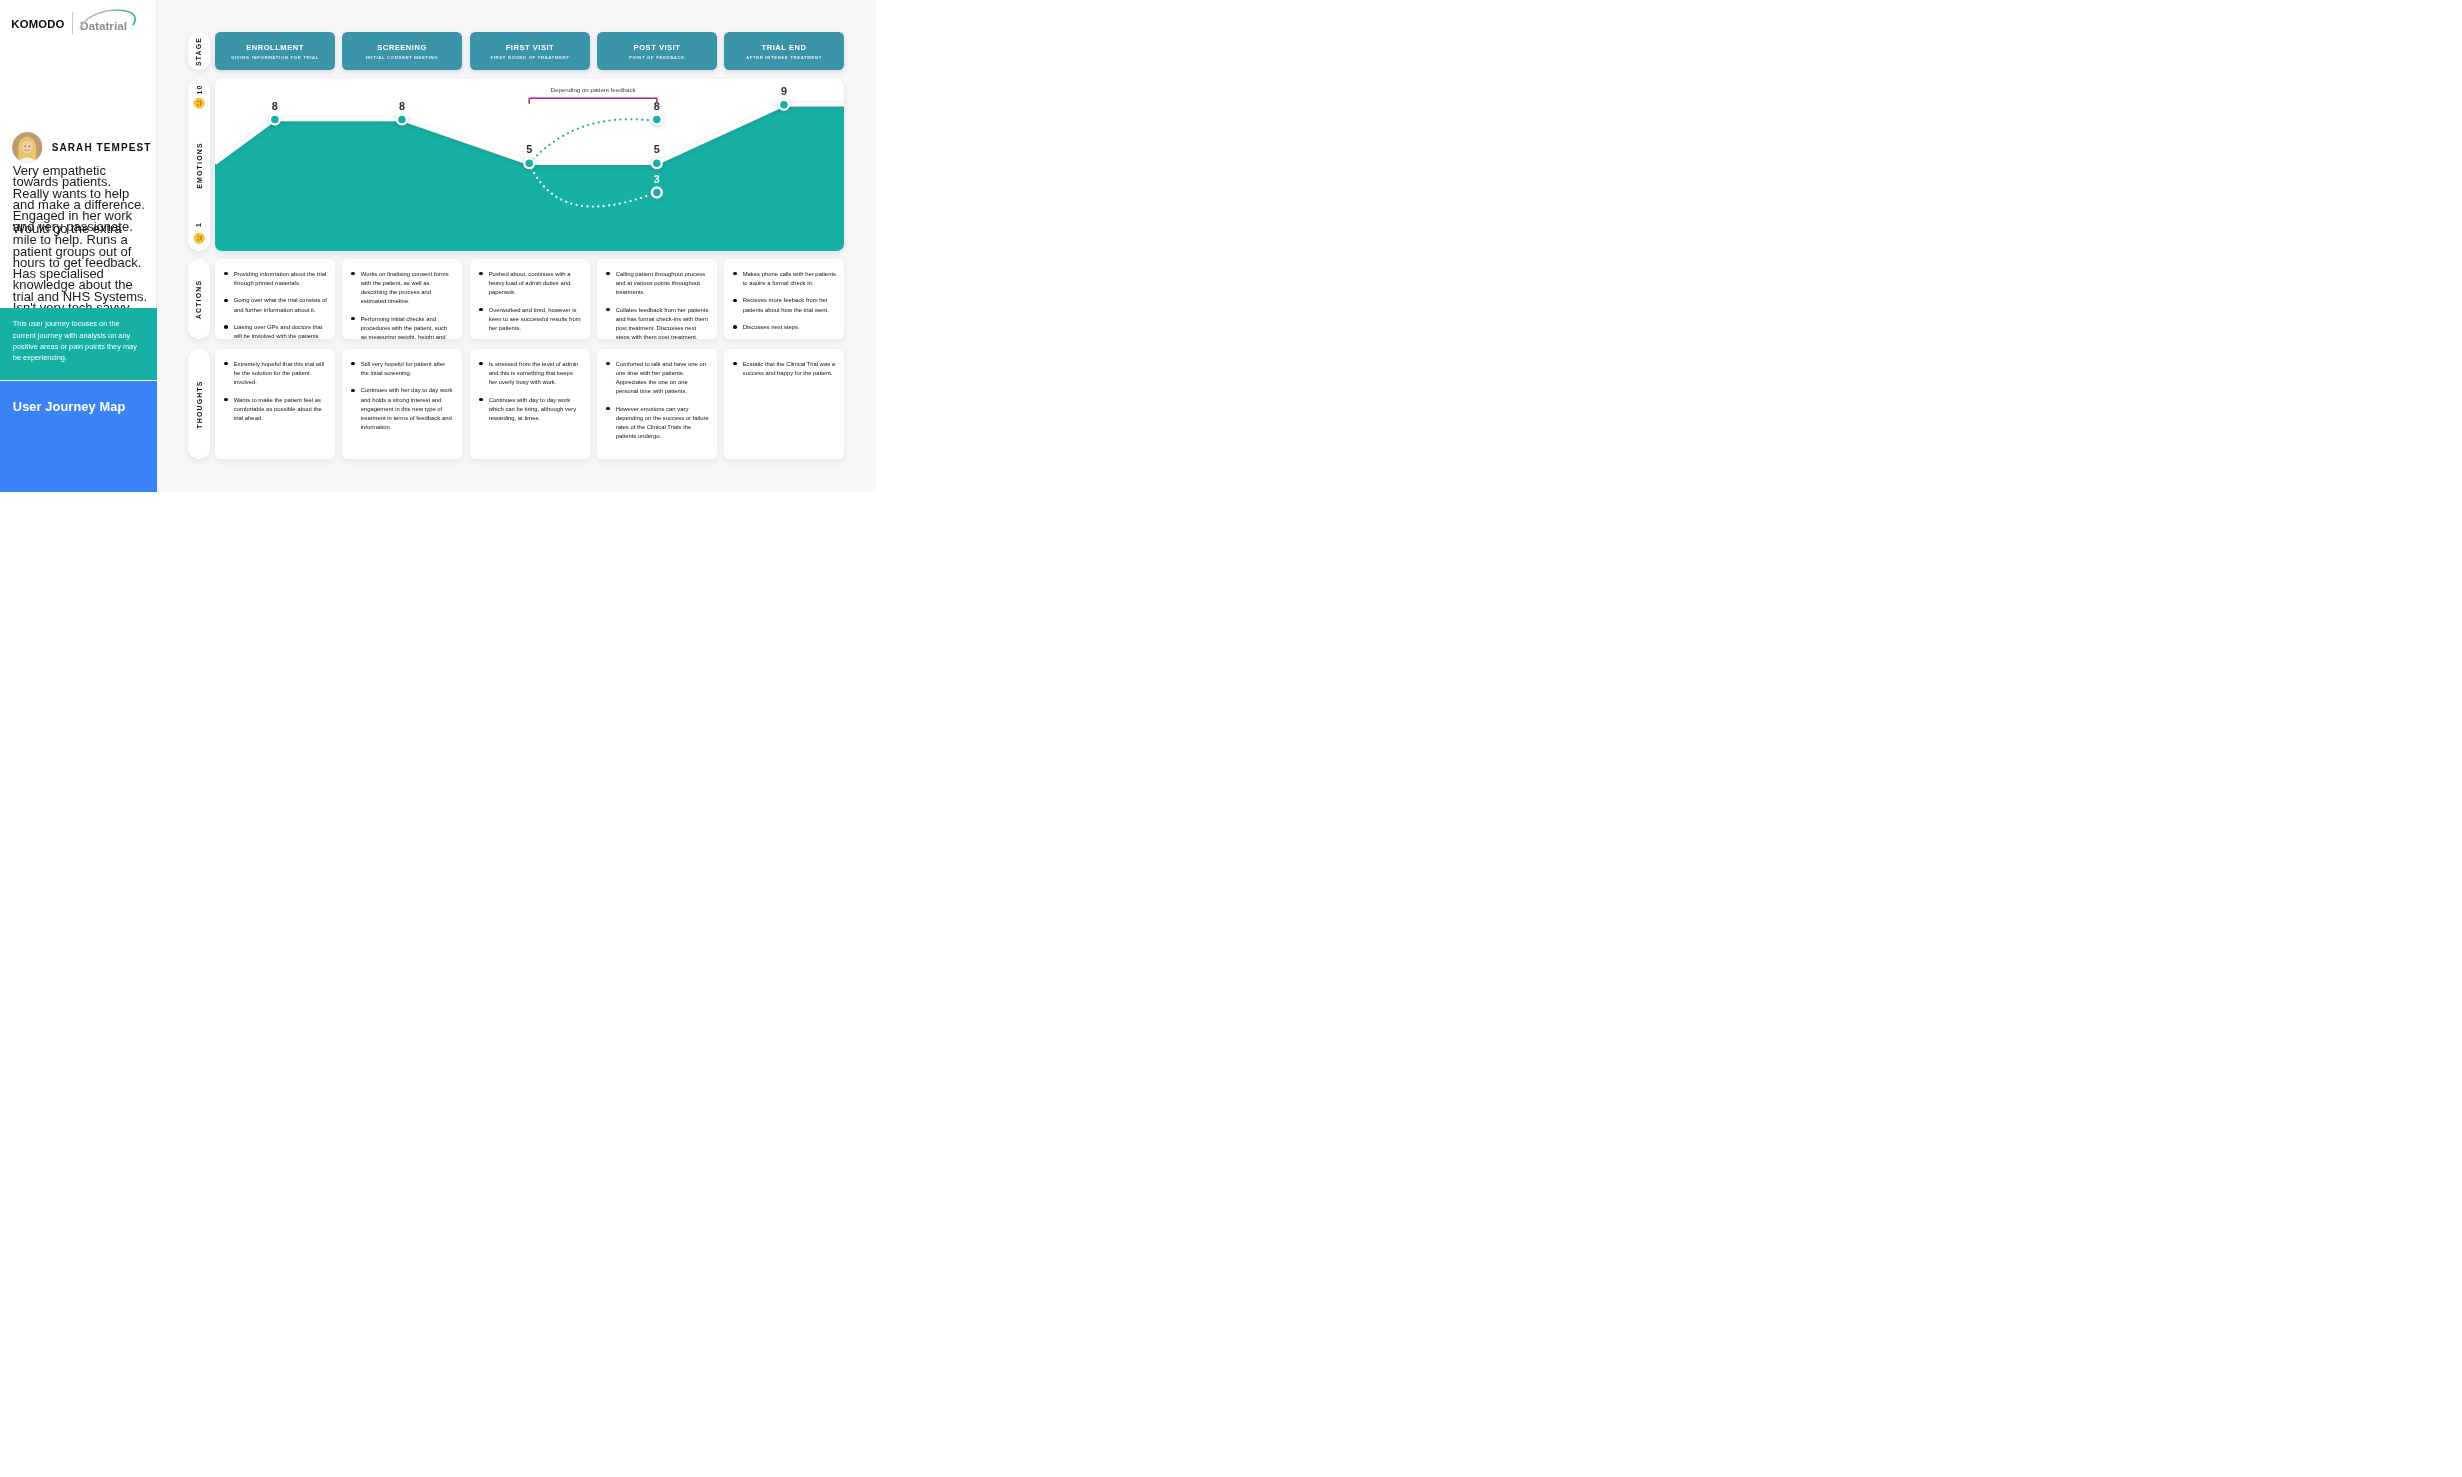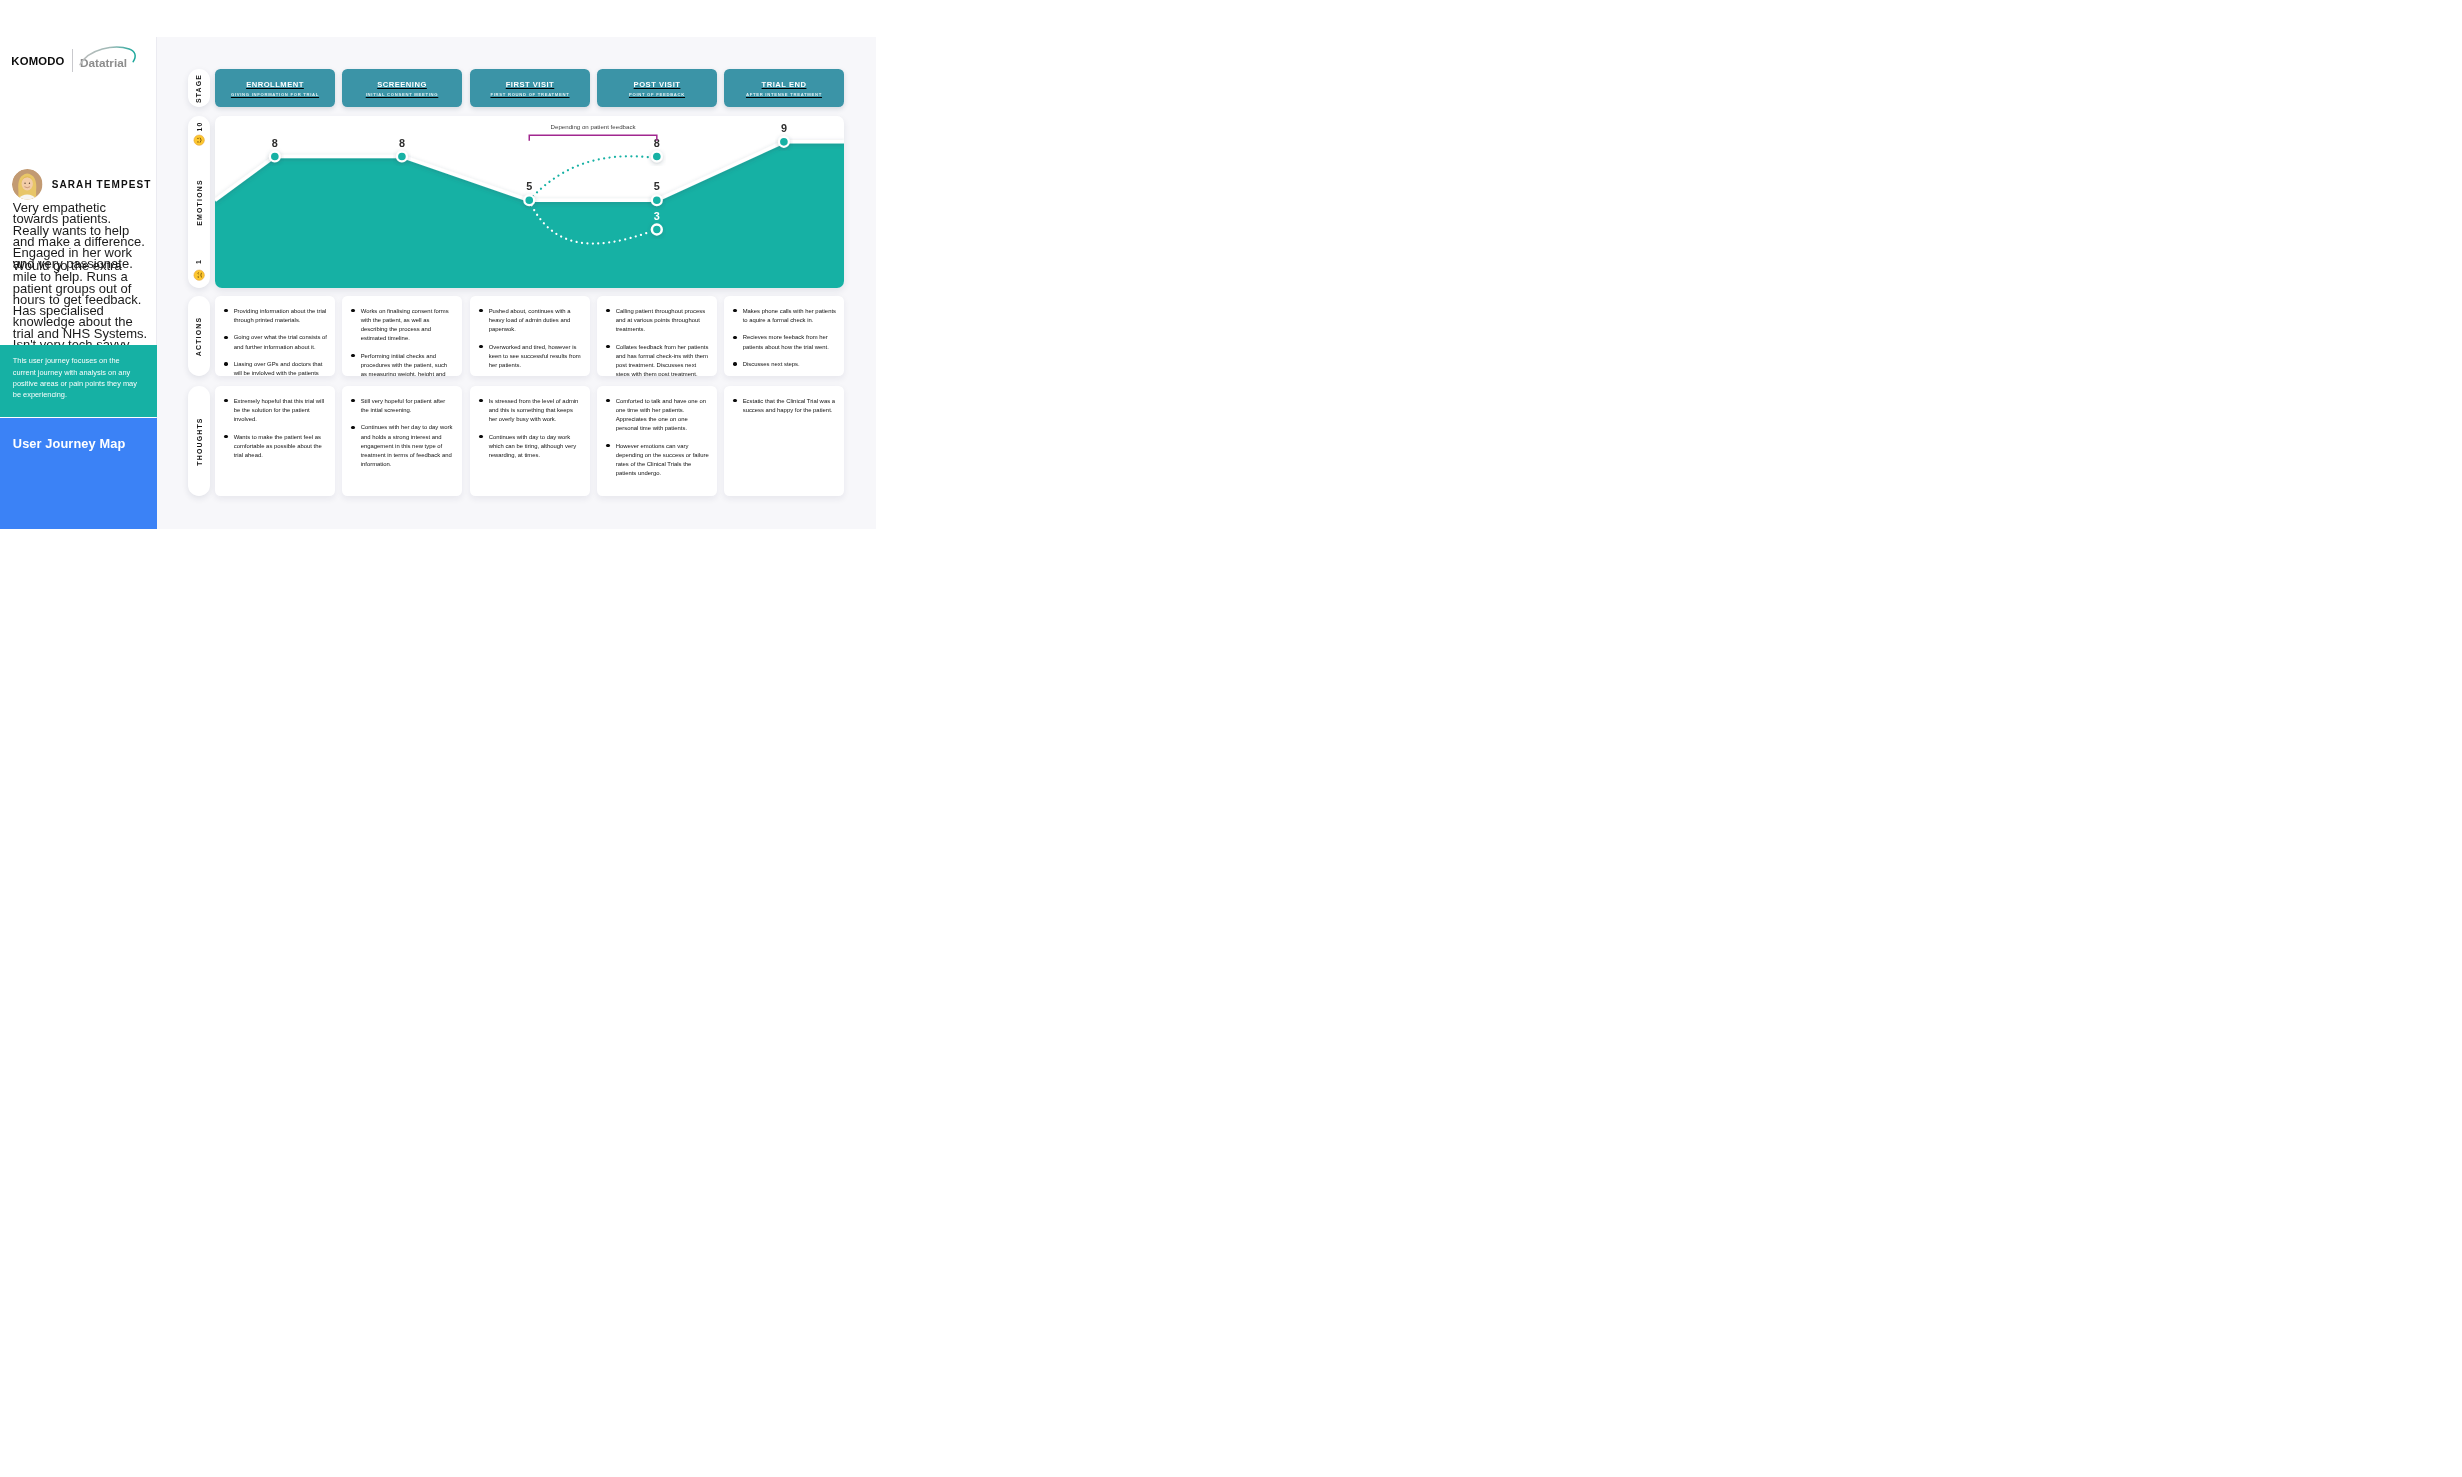--- a/index.html
+++ b/index.html
@@ -1,17 +1,17 @@
 <!DOCTYPE html>
 <html style="font-size:7.9px"><head>
 <meta charset="utf-8">
 <style>
   html,body{margin:0;padding:0;background:#ffffff;}
   .page{position:relative;width:876px;height:492px;background:#f7f7fa;
-        font-family:"Liberation Sans",sans-serif;overflow:hidden;margin-top:37px;}
+        font-family:"Liberation Sans",sans-serif;overflow:hidden;}
 
   
   .sidebar{position:absolute;left:0;top:0;width:157px;height:492px;background:#ffffff;
            border-right:0.5px solid #ebebf1;box-sizing:border-box;}
   .brand{position:absolute;top:11.8px;left:11.3px;display:flex;align-items:center;gap:7.4px;height:23.6px;}
   .komodo{font-size:11.3px;font-weight:800;letter-spacing:0.2px;color:#0c0c0c;}
   .logo-divider{width:0.5px;height:22.7px;background:#c9c9cd;}
   .datatrial{position:relative;font-size:11.8px;font-weight:600;color:#8d8d8d;padding-top:4.9px;}
   .datatrial .swoosh{position:absolute;left:-2px;top:-6.9px;width:62px;height:21.7px;pointer-events:none;}
 
@@ -39,21 +39,21 @@
   .pill-emotions{top:79px;height:172px;flex-direction:column;justify-content:space-between;
                  padding:6.9px 0;box-sizing:border-box;}
   .pill-actions{top:259px;height:80px;}
   .pill-thoughts{top:349px;height:110px;}
   .emoji{width:12.3px;height:12.3px;transform:rotate(-90deg);}
   .axis-end{display:flex;flex-direction:column;align-items:center;gap:3.9px;}
 
   
   .stage-card{position:absolute;top:32px;height:38px;width:120px;background:#3b94a7;border-radius:5.4px;
               box-shadow:0 2px 4.9px rgba(30,60,80,.16);display:flex;flex-direction:column;align-items:center;
-              justify-content:center;gap:3px;text-align:center;text-decoration:underline;}
+              justify-content:center;gap:3px;text-align:center;}
   .stage-title{color:#ffffff;font-weight:bold;font-size:7.6px;letter-spacing:0.5px;}
   .stage-sub{color:#e4f1f4;font-weight:bold;font-size:4.2px;letter-spacing:0.7px;}
 
   .x1{left:215px;} .x2{left:342px;} .x3{left:470px;} .x4{left:597px;} .x5{left:724px;}
 
   
   .chart-card{position:absolute;left:215px;top:79px;width:629px;height:172px;background:#ffffff;
               border-radius:6.9px;box-shadow:0 3px 7.9px rgba(25,35,65,.09);overflow:hidden;}
   .chart-card svg{display:block;}
 

